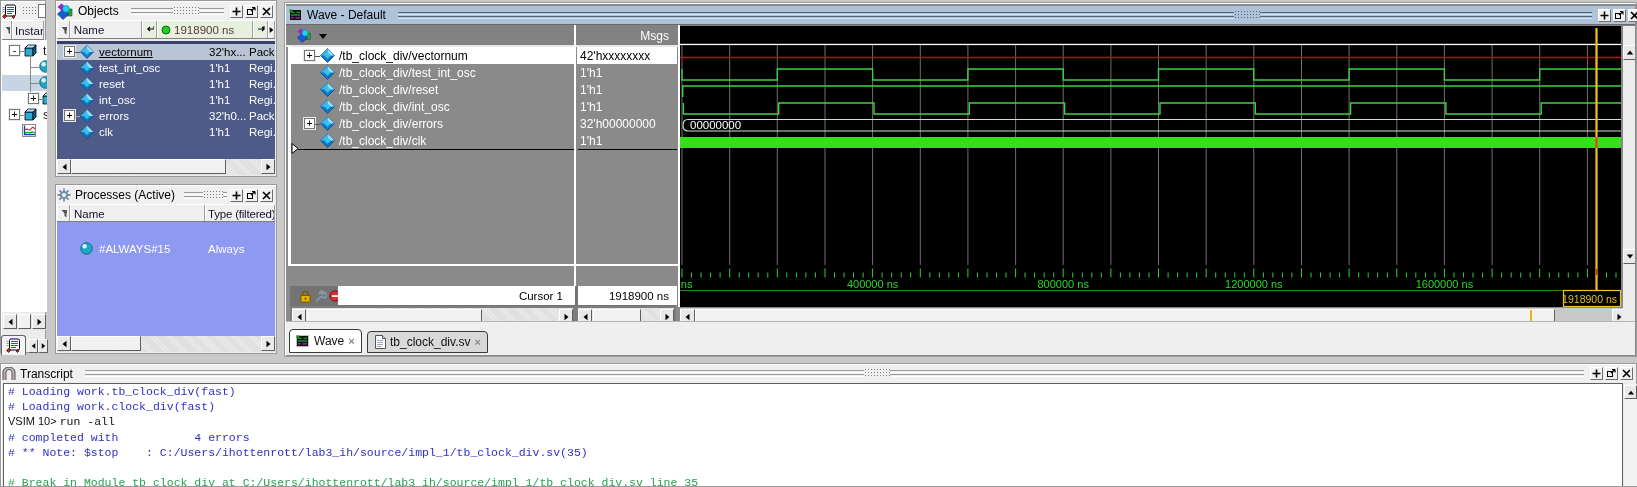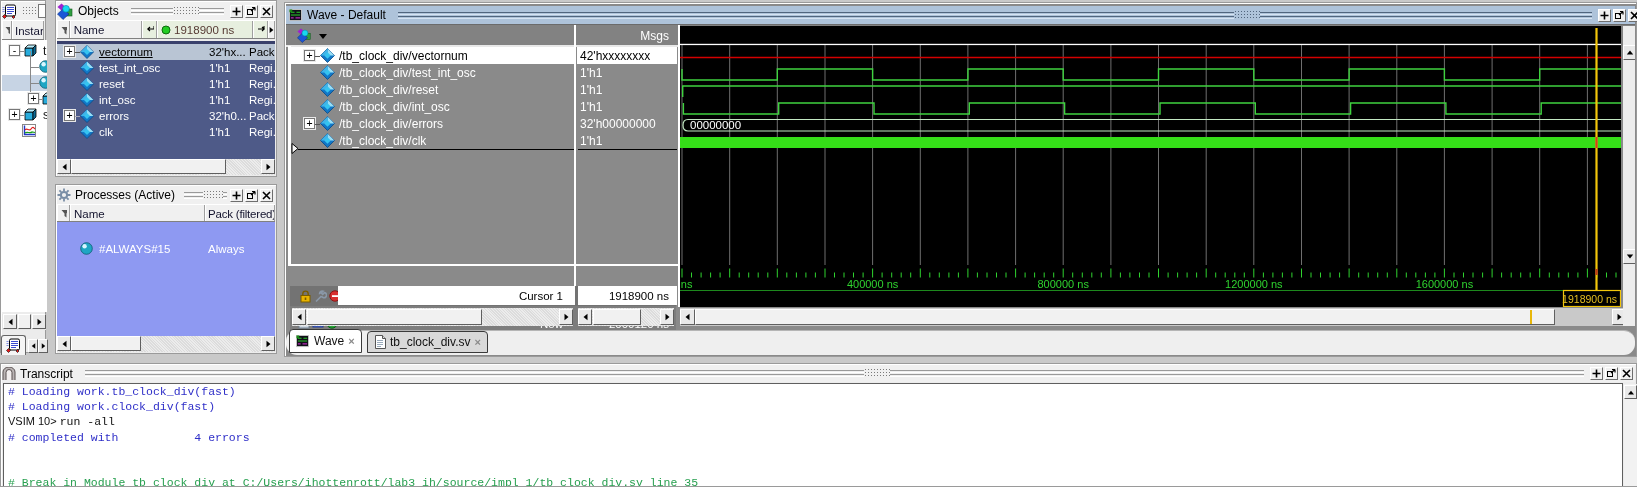--- a/index.html
+++ b/index.html
@@ -76,21 +76,21 @@
   #wave-names  { position:absolute; left:5px;  width:283px; } 
   #wave-values { position:absolute; left:291px; width:100px; } 
   .wrow { position:absolute; height:17px; display:flex; align-items:center; white-space:nowrap;
           color:#ffffff; font-size:12px; }
   .wrow.sel { background:#ffffff; color:#000; }
   .wval { padding-left:3px; font-size:12px; }
   #wave-canvas-wrap { position:absolute; left:394px; top:1px; width:941px; height:281px; background:#000; }
   .frow { position:absolute; display:flex; align-items:center; font-size:11.5px; }
 
   
-  .tabbar { position:absolute; left:0; right:0; bottom:0; height:25px; background:#efefef; border-top:1px solid #b5b5b5;border-radius:11px; }
+  .tabbar { position:absolute; left:0; right:0; bottom:0; height:34px; background:#efefef; border-top:1px solid #b5b5b5; }
   .tab { position:absolute; bottom:2px; display:flex; align-items:center; border:1px solid #3a3a3a;
          border-radius:4px 4px 0 0; padding:0 6px; font-size:12px; gap:4px; }
   .tab.active { background:#ffffff; height:24px; }
   .tab.inactive { background:#d9d9d9; height:22px; }
   .tab .x { color:#8a8a8a; font-size:11px; font-weight:bold; }
 
   
   #transcript-window { left:0; top:363px; width:1637px; height:124px; }
   #transcript-body { position:absolute; left:2px; top:19px; width:1620px; bottom:0; background:#ffffff;
                      border:1px solid #5f5f5f; border-bottom:none; overflow:hidden; }
@@ -450,21 +450,21 @@
         </svg>
       </span>
   </div>
   <div class="colhead" style="left:1px;right:1px;top:19px;height:18px;">
     <span class="hcell" style="width:13px;">
         <svg width="9" height="9">
           <path d="M0.5,1 h8 l-3,3.4 v4 l-2,-1.4 v-2.6 z" fill="#555"></path>
         </svg>
       </span>
     <span class="hcell" style="width:135px;">Name</span>
-    <span class="hcell" style="flex:1;padding-left:2px;letter-spacing:-0.2px;">Pack (filtered)</span>
+    <span class="hcell" style="flex:1;padding-left:2px;letter-spacing:-0.2px;">Type (filtered)</span>
   </div>
   <div class="listbody" id="processes-list" style="top:37px;height:114px;background:#8e99f2;">
       <div class="lrow" style="top: 18px; height: 17px; color: rgb(255, 255, 255);">
         <span class="icon" style="position:absolute;left:23px;top:2px;">
           <svg width="13" height="13">
             <g transform="scale(1)">
       <circle cx="6.5" cy="6.5" r="5.8" fill="#1fa6c4" stroke="#0b5a70" stroke-width="0.8"></circle>
       <circle cx="4.6" cy="4.2" r="2.2" fill="#d9f6ff"></circle>
             </g>
           </svg>
@@ -967,20 +967,21 @@
         <svg width="9" height="9">
           <path d="M1,1 L8,8 M8,1 L1,8" stroke="#000" stroke-width="1.6"></path>
         </svg>
       </span>
   </div>
   <div id="transcript-body">
       <div class="tline" style="top: 1px; color: rgb(47, 47, 200);"># Loading work.tb_clock_div(fast)</div>
       <div class="tline" style="top: 16.2px; color: rgb(47, 47, 200);"># Loading work.clock_div(fast)</div>
       <div class="tline" style="top: 31.4px; color: rgb(16, 16, 16);"><span class="prompt">VSIM 10&gt; </span>run -all</div>
       <div class="tline" style="top: 46.6px; color: rgb(47, 47, 200);"># completed with           4 errors</div>
+      <div class="tline" style="top: 61.8px; color: rgb(47, 47, 200);"># ** Note: $stop    : C:/Users/ihottenrott/lab3_ih/source/impl_1/tb_clock_div.sv(35)</div>
       <div class="tline" style="top: 92.2px; color: rgb(40, 160, 80);"># Break in Module tb_clock_div at C:/Users/ihottenrott/lab3_ih/source/impl_1/tb_clock_div.sv line 35</div>
     </div>
   <div class="sb" style="left:1623px;top:20px;width:13px;bottom:0;background:#f2f2f2;">
     <span class="sbtn" style="left:0;top:1px;width:13px;height:14px;">
         <span class="tri up" style="transform:scale(.75)"></span>
       </span>
   </div>
 </div>
 
 </body></html>

